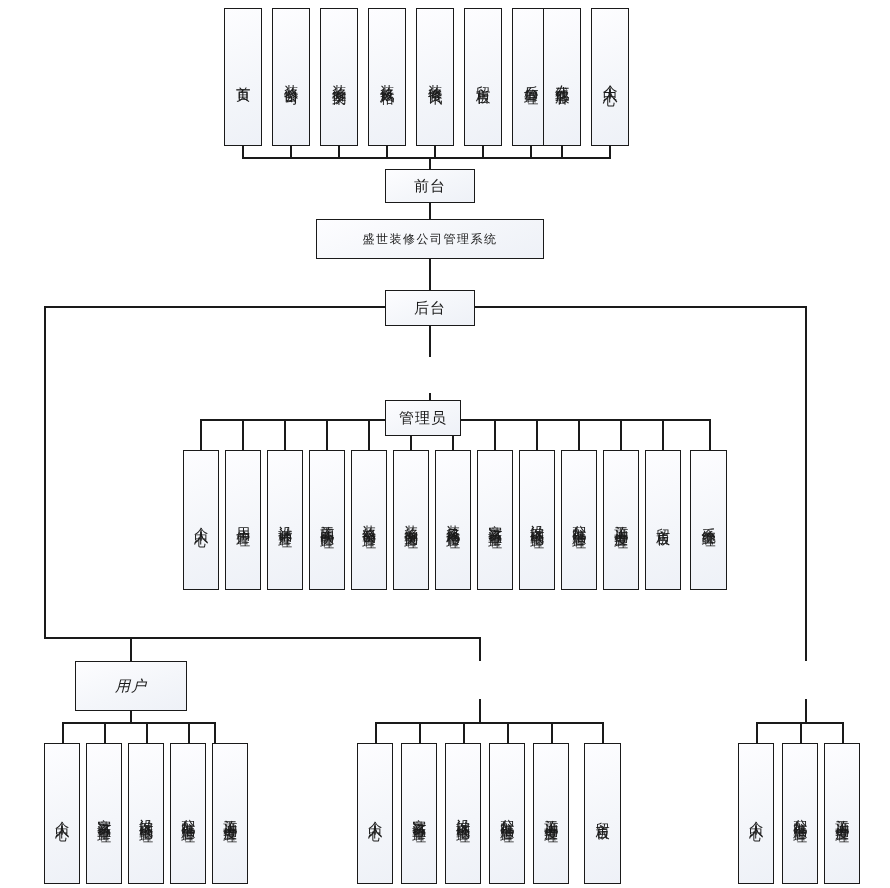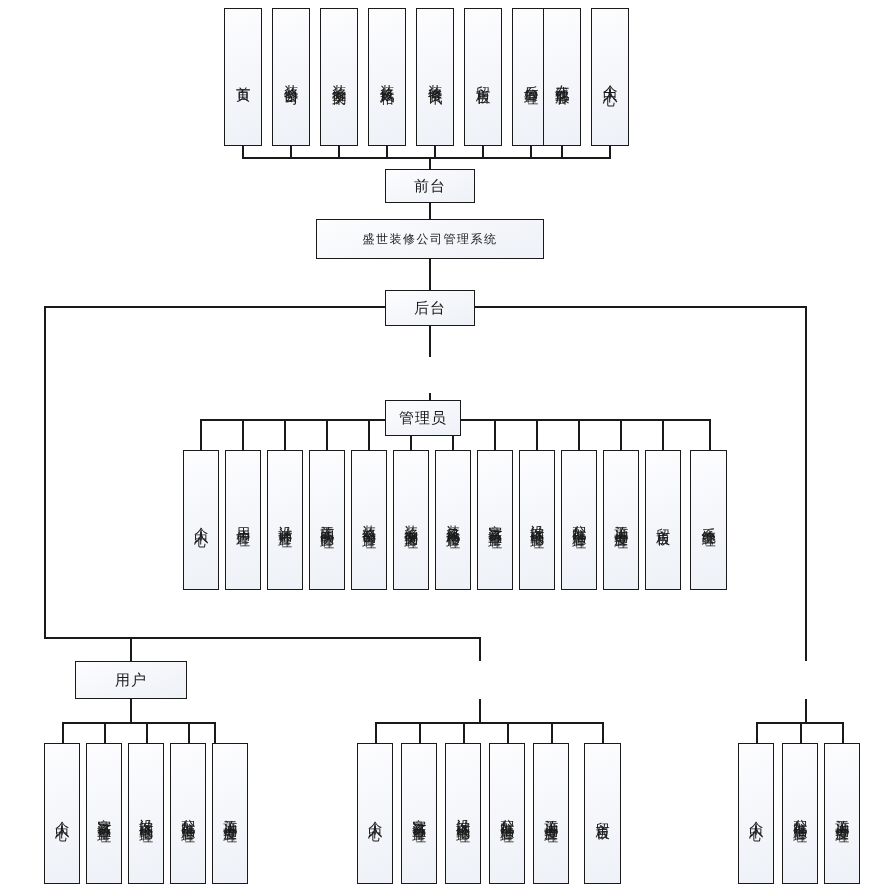--- a/index.html
+++ b/index.html
@@ -139,21 +139,21 @@
   <div class="node vert small" style="left:519px; top:450px; width:36px; height:140px;">设计图纸管理</div>
   <div class="node vert small" style="left:561px; top:450px; width:36px; height:140px;">分配信息管理</div>
   <div class="node vert small" style="left:603px; top:450px; width:36px; height:140px;">施工进度管理</div>
   <div class="node vert small" style="left:645px; top:450px; width:36px; height:140px;">留言板</div>
   <div class="node vert small" style="left:690px; top:450px; width:37px; height:140px;">系统管理</div>
 
   <div class="ln h" style="left:44px; top:637px; width:437px;"></div>
   <div class="ln v" style="left:130px; top:637px; height:24px;"></div>
   <div class="ln v" style="left:479px; top:637px; height:24px;"></div>
 
-  <div class="node horiz" style="left:75px; top:661px; width:112px; height:38px;">用户</div>
+  <div class="node horiz" style="left:75px; top:661px; width:112px; height:50px;font-style:italic;">用户</div>
   <div class="ln thick v" style="left:130px; top:699px; height:24px;"></div>
   <div class="ln h" style="left:62px; top:722px; width:152px;"></div>
   <div class="ln v" style="left:62px;  top:722px; height:22px;"></div>
   <div class="ln v" style="left:104px; top:722px; height:22px;"></div>
   <div class="ln v" style="left:146px; top:722px; height:22px;"></div>
   <div class="ln v" style="left:188px; top:722px; height:22px;"></div>
   <div class="ln v" style="left:214px; top:722px; height:22px;"></div>
 
   <div class="node vert small" style="left:44px;  top:743px; width:36px; height:141px;">个人中心</div>
   <div class="node vert small" style="left:86px;  top:743px; width:36px; height:141px;">家装订单管理</div>

